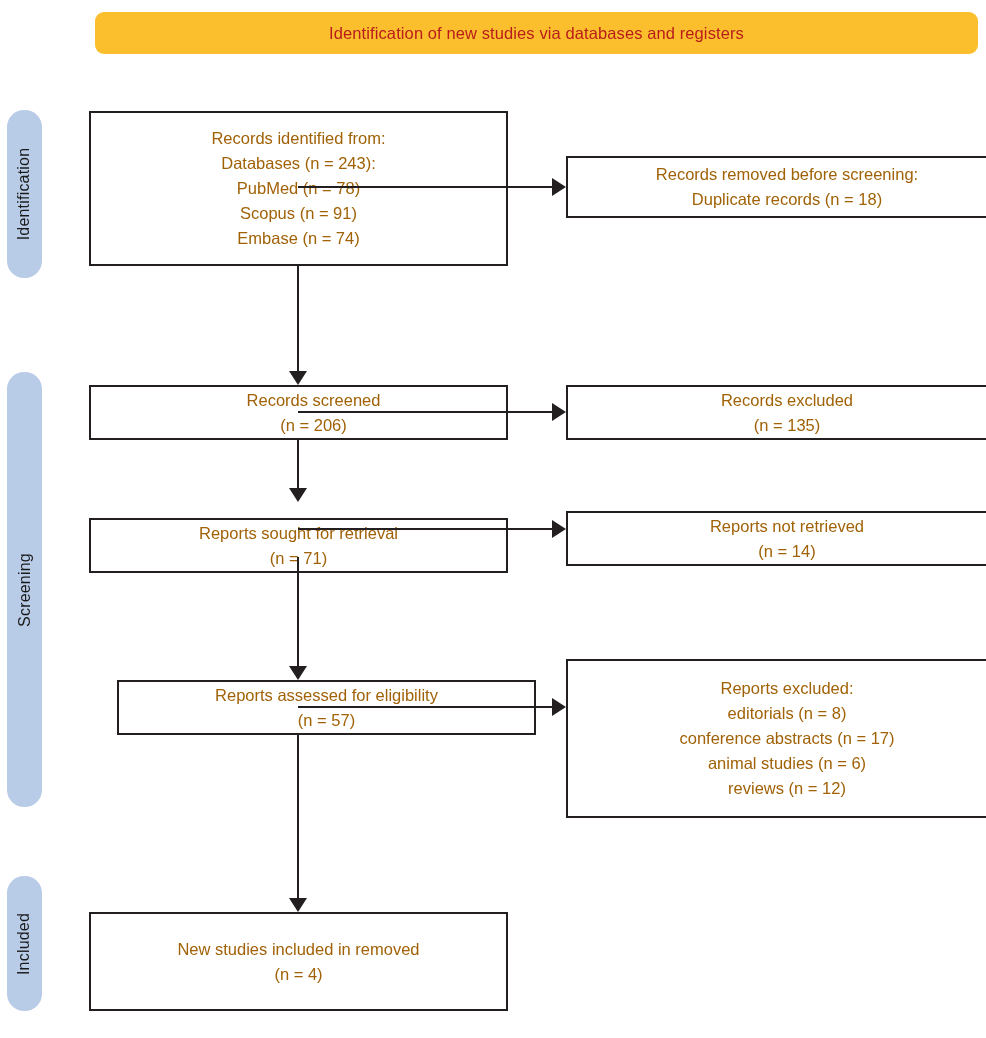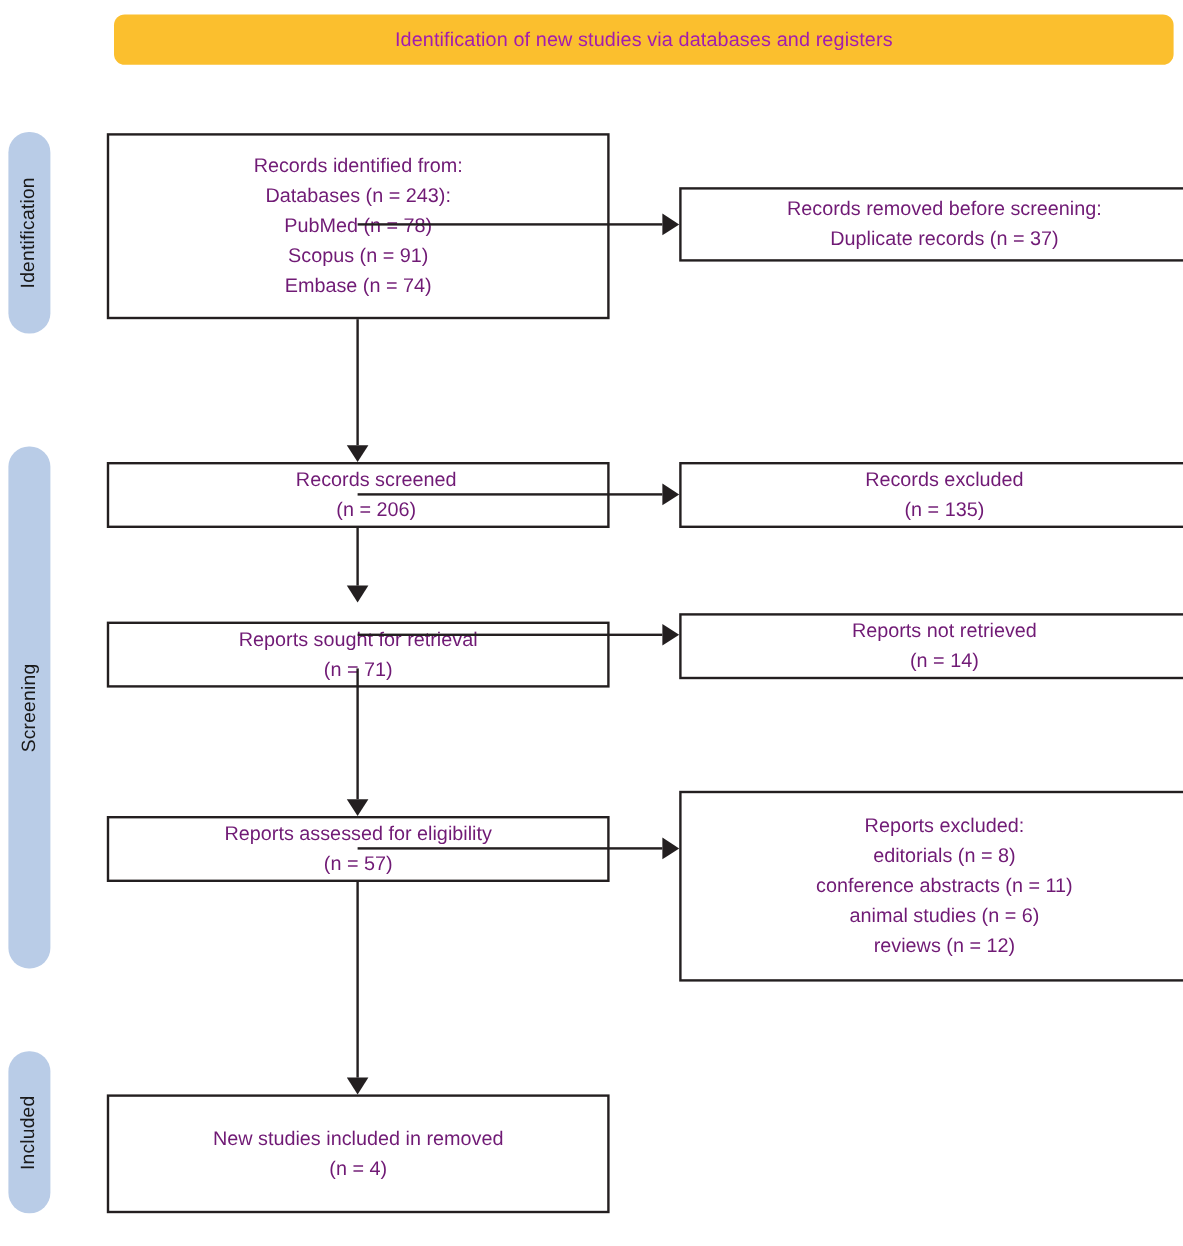--- a/index.html
+++ b/index.html
@@ -32,21 +32,21 @@
     width: 883px;
     height: 42px;
     background: #fbbf2e;
     border-radius: 9px;
     display: flex;
     align-items: center;
     justify-content: center;
   }
   .banner-label {
     font-size: 16.5px;
-    color: #a21caf;
+    color: #b91c1c;
     letter-spacing: 0.1px;
     white-space: nowrap;
   }
 
   
   .side-tab {
     position: absolute;
     left: 7px;
     width: 35px;
     background: #b9cce7;
@@ -75,36 +75,36 @@
     display: flex;
     flex-direction: column;
     align-items: center;
     justify-content: center;
     text-align: center;
     padding: 4px 8px;
   }
   .fbox .line {
     font-size: 16.5px;
     line-height: 25px;
-    color: #701a75;
+    color: #a16207;
     white-space: nowrap;
   }
 
   
   .col-left  { left: 89px;  width: 419px; }
   
   .col-right { left: 566px; width: 442px; }
 
   .box-identified   { top: 111px; height: 155px; }
   .box-removed      { top: 156px; height: 62px;  }
   .box-screened     { top: 385px; height: 55px; padding-left: 38px;  }
   .box-excluded     { top: 385px; height: 55px;  }
   .box-sought       { top: 502px; height: 55px; margin-top: 16px;  }
   .box-notretrieved { top: 511px; height: 55px;  }
-  .box-assessed     { top: 680px; height: 55px;  }
+  .box-assessed     { top: 680px; height: 55px; margin-left: 28px;  }
   .box-repexcluded  { top: 659px; height: 159px; }
   .box-included     { top: 912px; height: 99px;  }
 
   
   .vline {
     position: absolute;
     width: 2px;
     background: #231f20;
   }
   .hline {
@@ -151,21 +151,21 @@
   <div class="fbox col-left box-identified">
     <span class="line">Records identified from:</span>
     <span class="line">Databases (n = 243):</span>
     <span class="line">PubMed (n = 78)</span>
     <span class="line">Scopus (n = 91)</span>
     <span class="line">Embase (n = 74)</span>
   </div>
 
   <div class="fbox col-right box-removed">
     <span class="line">Records removed before screening:</span>
-    <span class="line">Duplicate records (n = 37)</span>
+    <span class="line">Duplicate records (n = 18)</span>
   </div>
 
   <div class="fbox col-left box-screened">
     <span class="line">Records screened</span>
     <span class="line">(n = 206)</span>
   </div>
 
   <div class="fbox col-right box-excluded">
     <span class="line">Records excluded</span>
     <span class="line">(n = 135)</span>
@@ -182,21 +182,21 @@
   </div>
 
   <div class="fbox col-left box-assessed">
     <span class="line">Reports assessed for eligibility</span>
     <span class="line">(n = 57)</span>
   </div>
 
   <div class="fbox col-right box-repexcluded">
     <span class="line">Reports excluded:</span>
     <span class="line">editorials (n = 8)</span>
-    <span class="line">conference abstracts (n = 11)</span>
+    <span class="line">conference abstracts (n = 17)</span>
     <span class="line">animal studies (n = 6)</span>
     <span class="line">reviews (n = 12)</span>
   </div>
 
   <div class="fbox col-left box-included">
     <span class="line">New studies included in removed</span>
     <span class="line">(n = 4)</span>
   </div>
 
   <div class="hline" style="left:298px; top:186px; width:254px;"></div>

